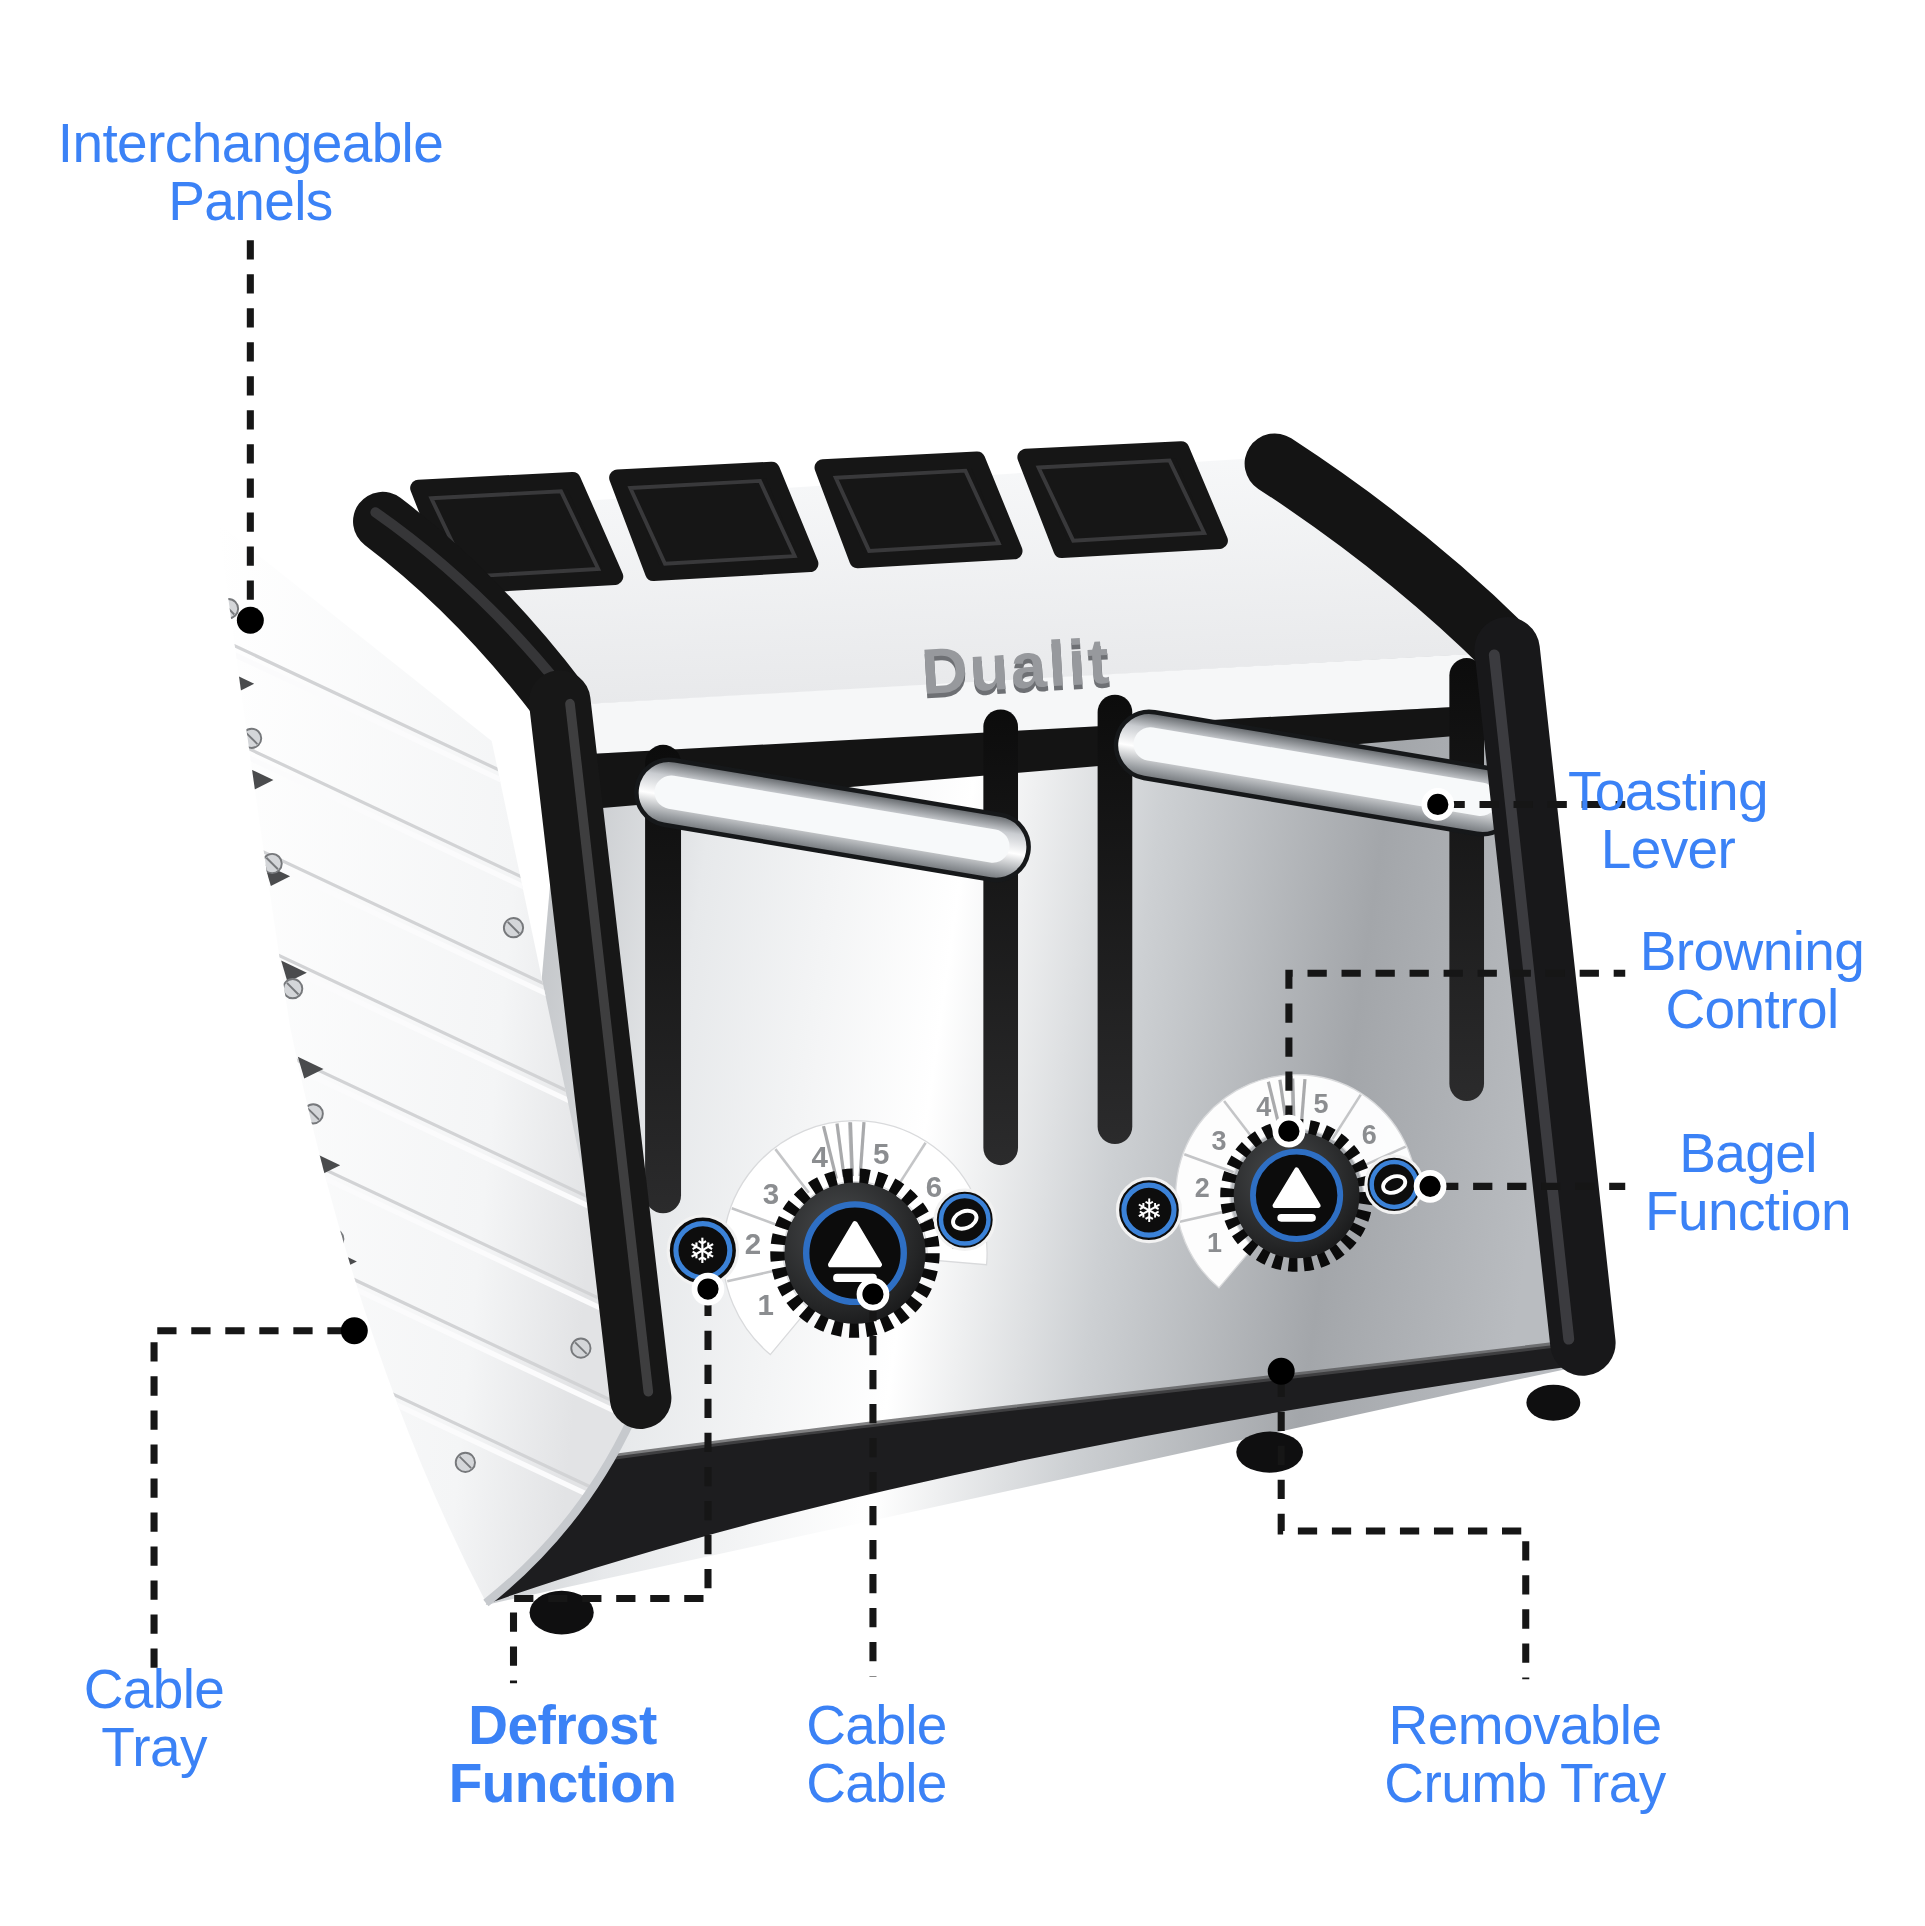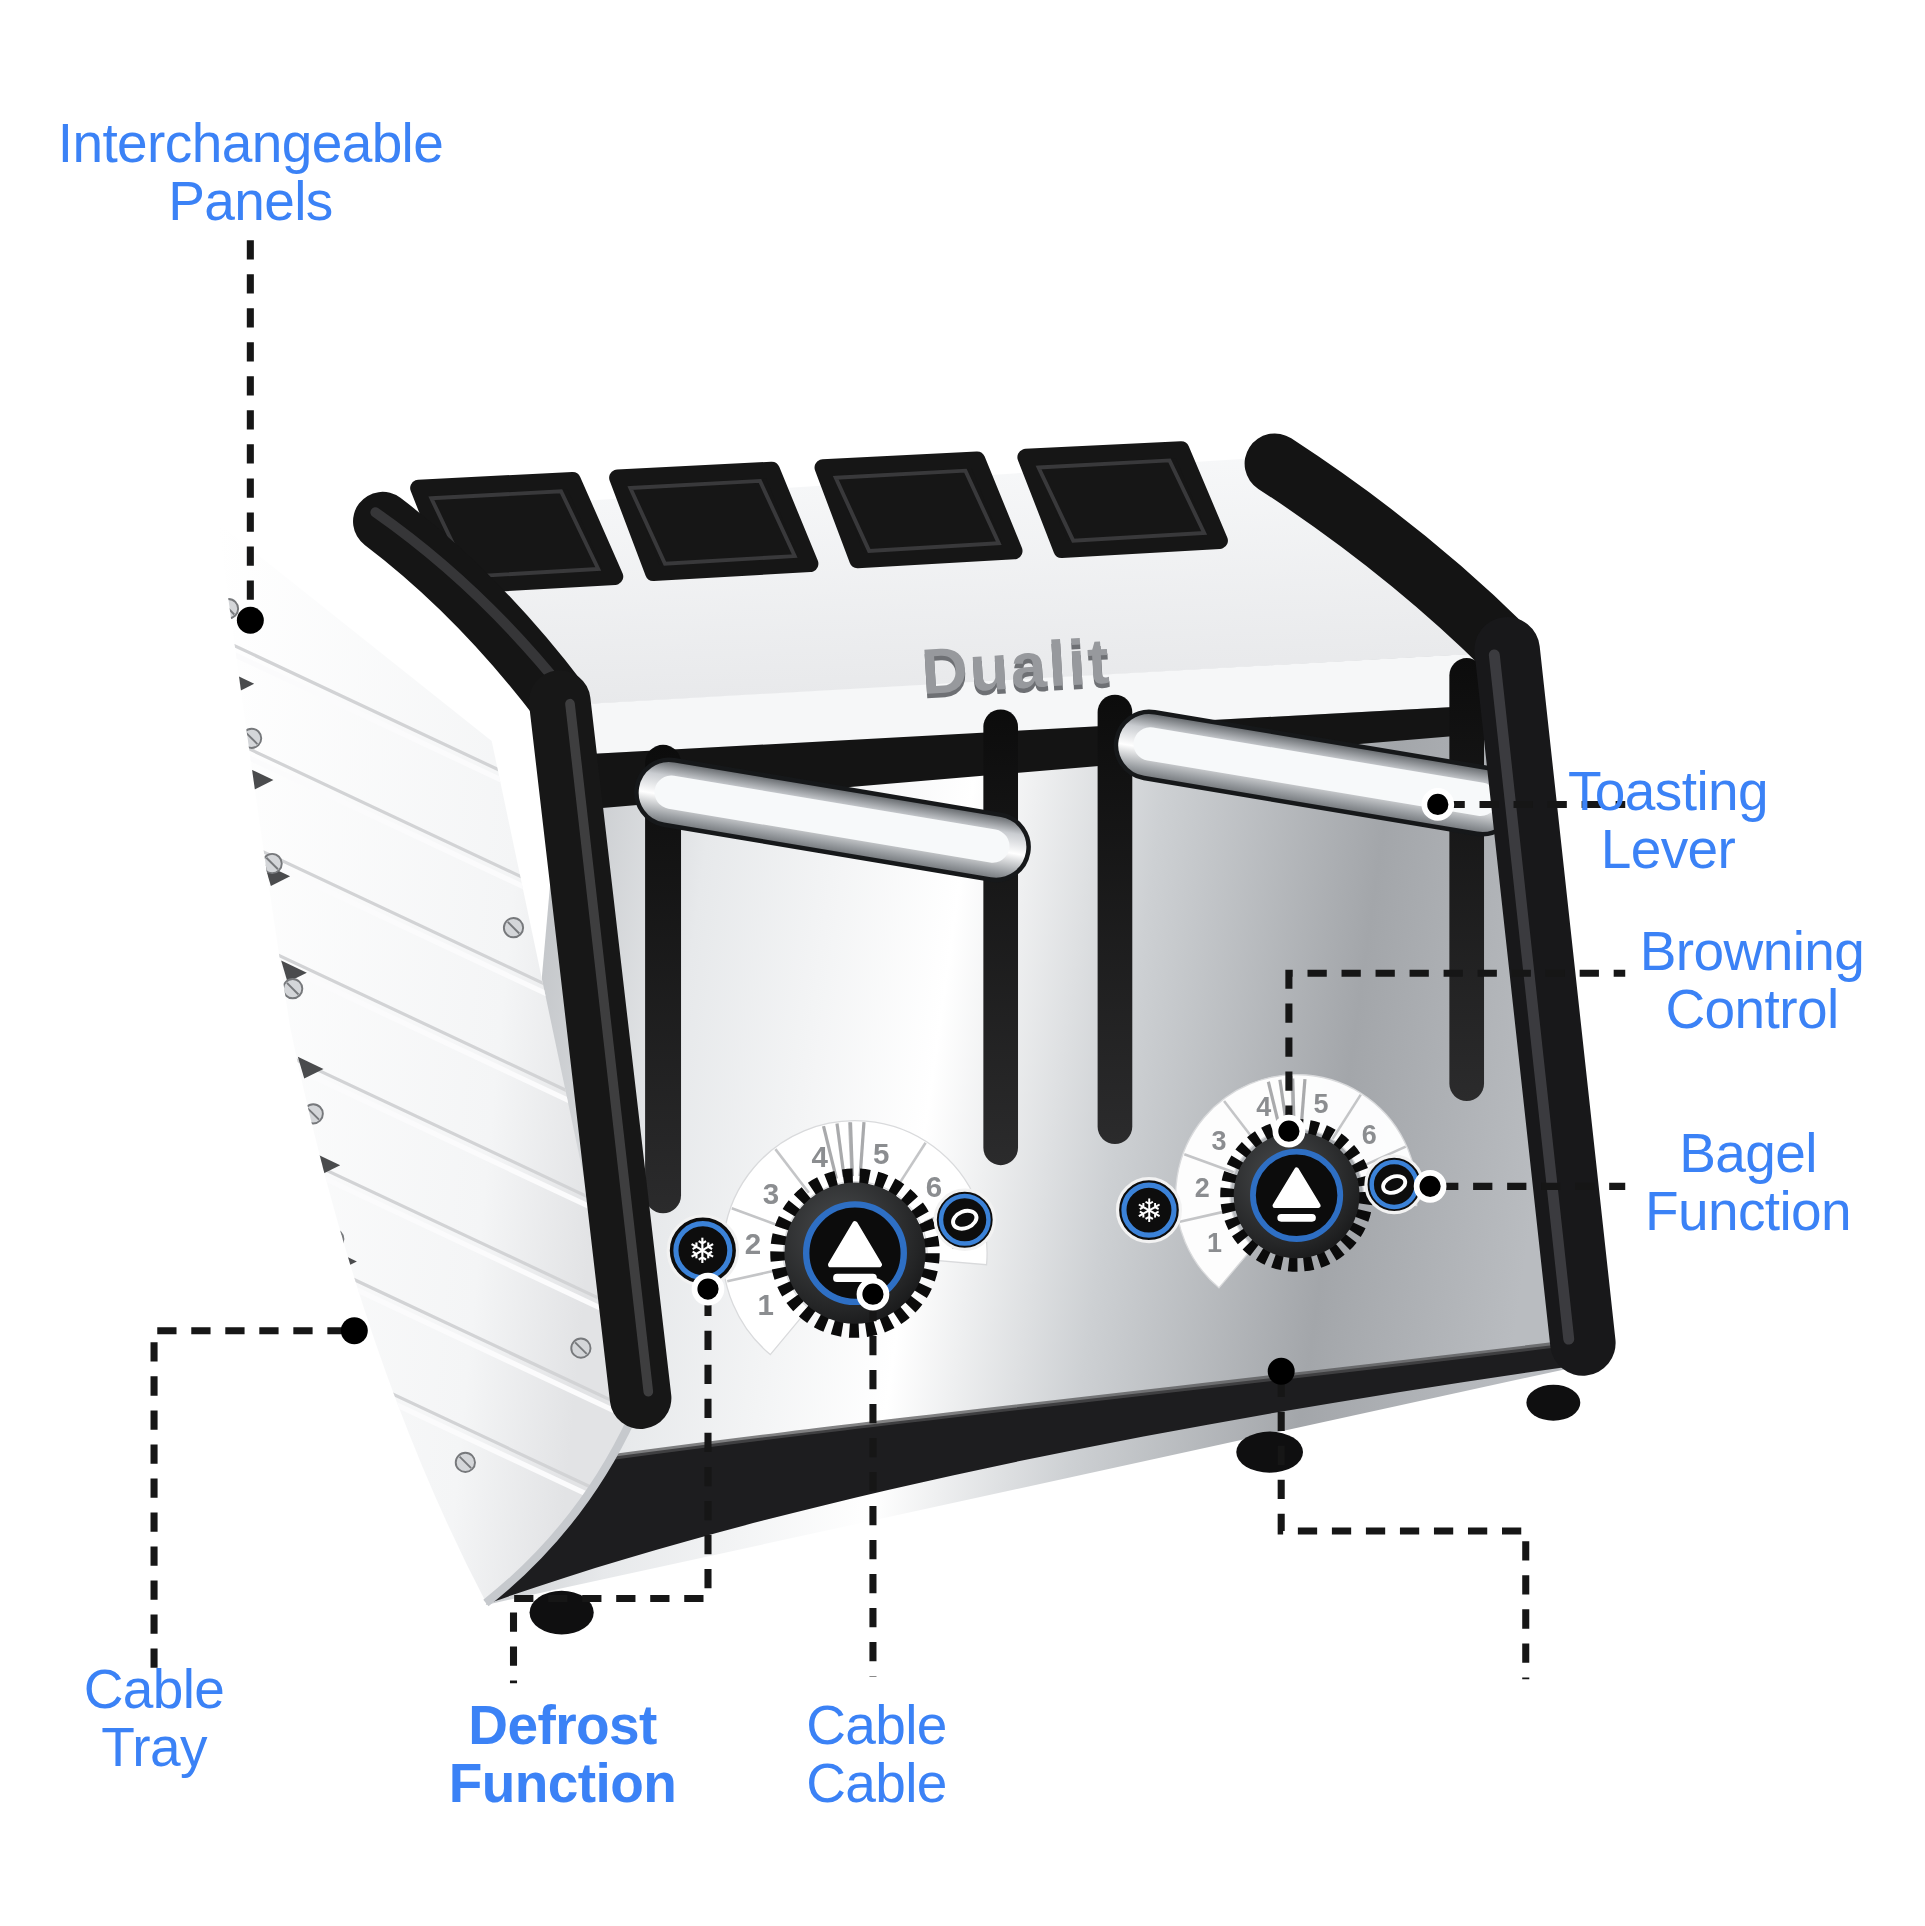--- a/index.html
+++ b/index.html
@@ -319,15 +319,19 @@
     <span class="ln">Tray</span>
   </div>
   <div class="label" style="left:402px;top:1696px;width:321px;font-weight:bold;">
     <span class="ln">Defrost</span>
     <span class="ln">Function</span>
   </div>
   <div class="label" style="left:716px;top:1696px;width:321px;">
     <span class="ln">Cable</span>
     <span class="ln">Cable</span>
   </div>
+  <div class="label" style="left:1313px;top:1696px;width:424px;">
+    <span class="ln">Removable</span>
+    <span class="ln">Crumb Tray</span>
+  </div>
 
 </div>
 
 
 </body></html>

